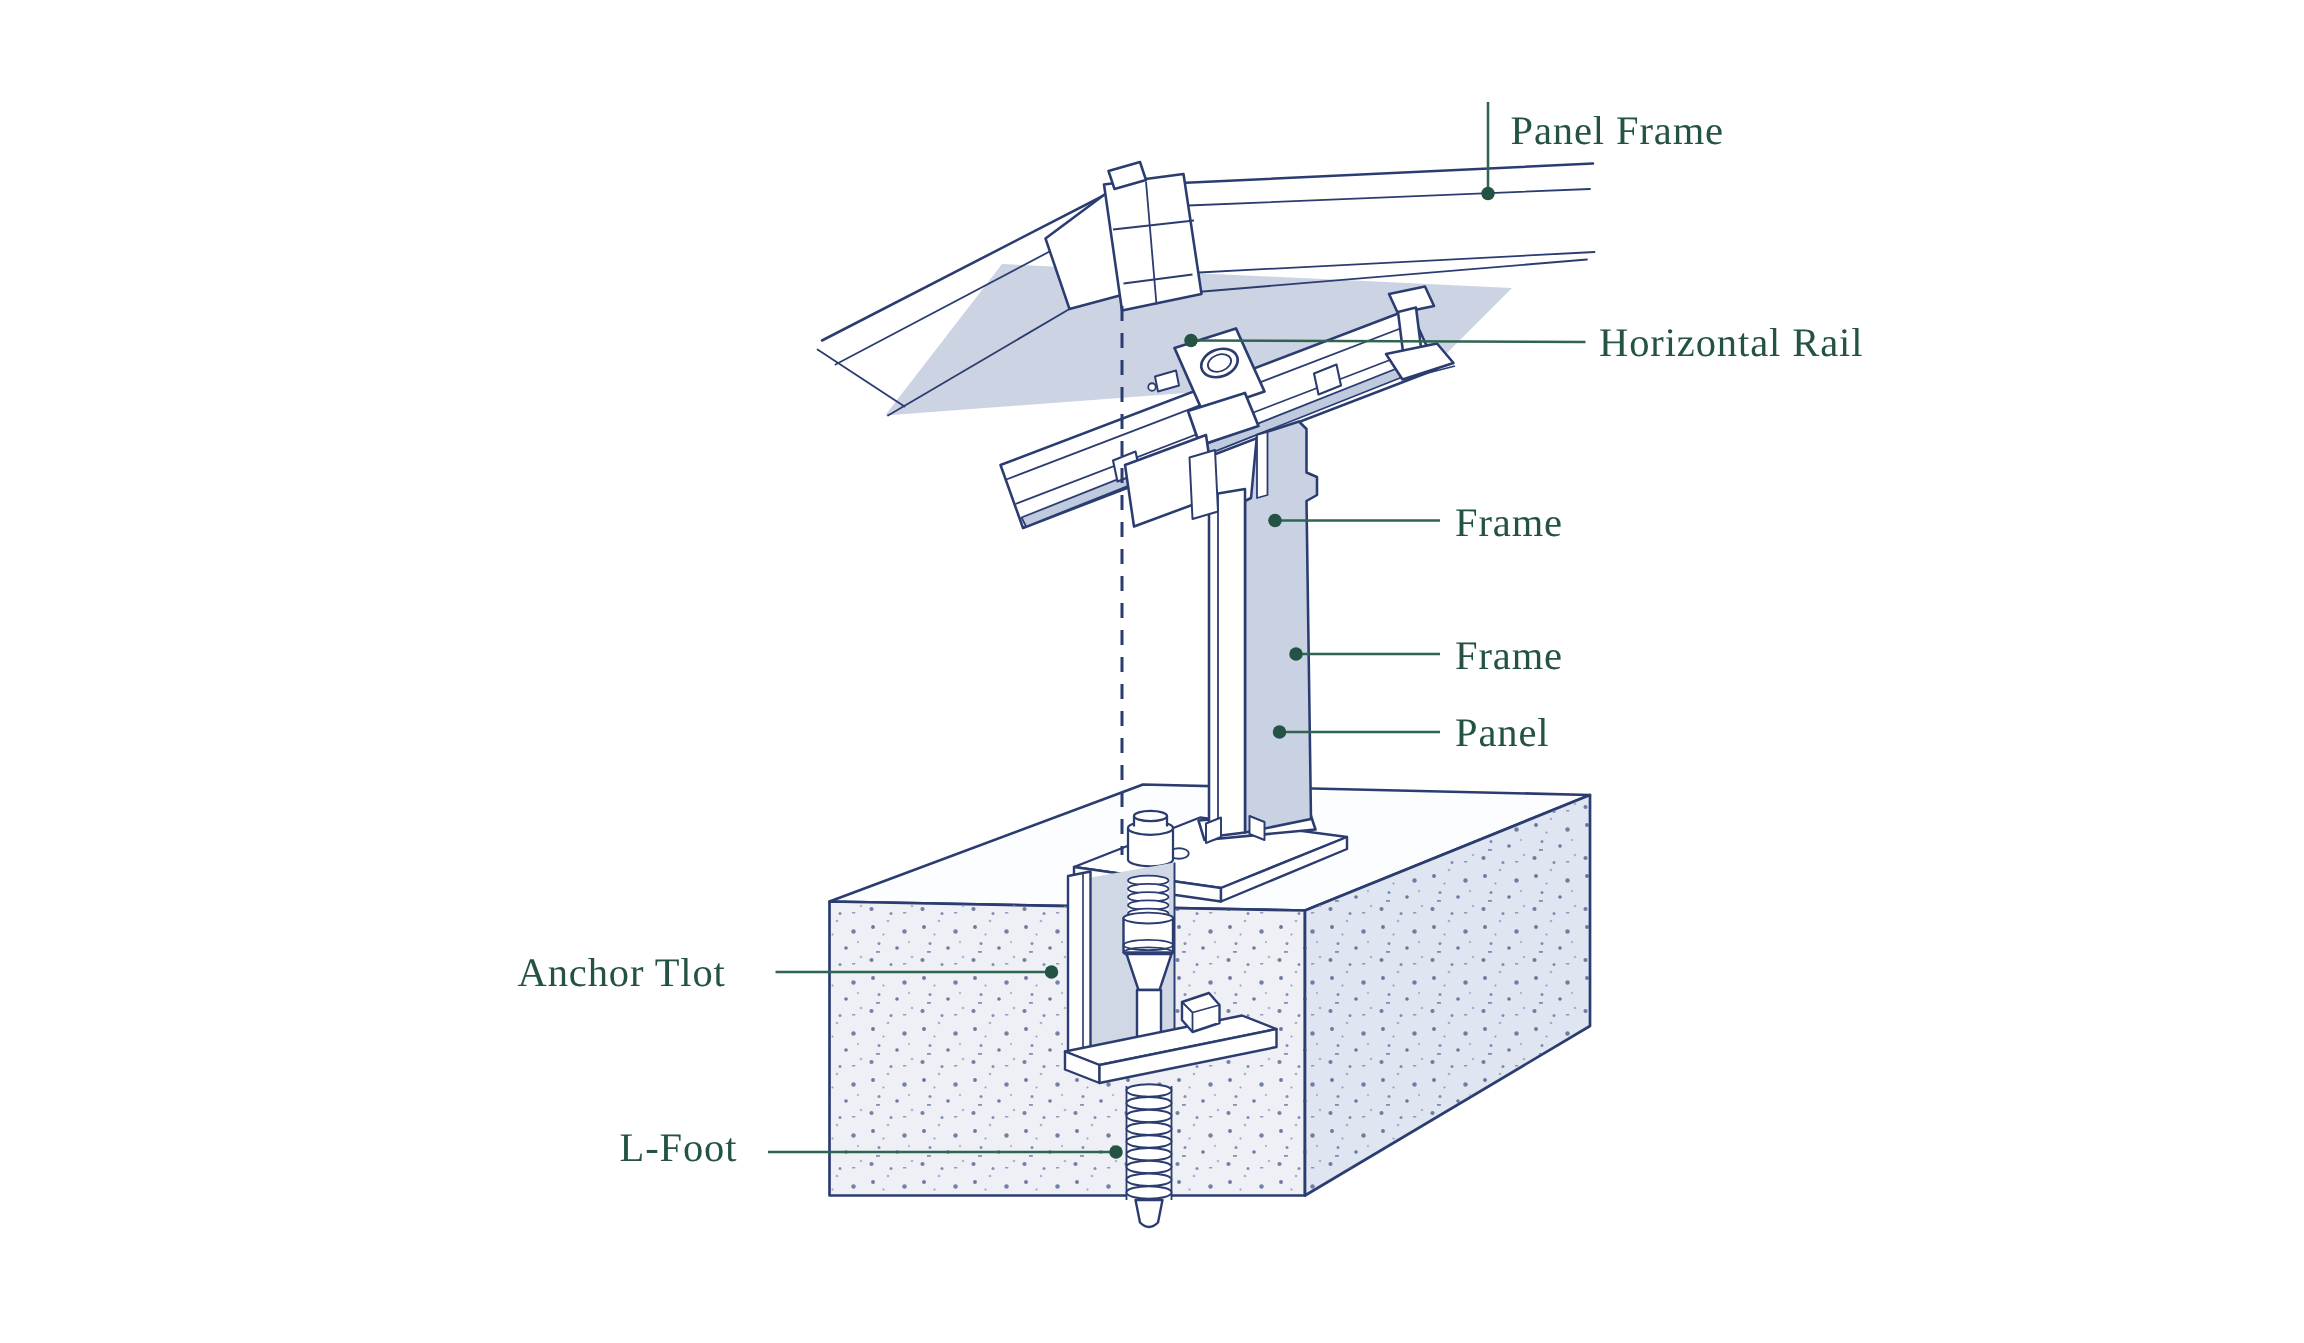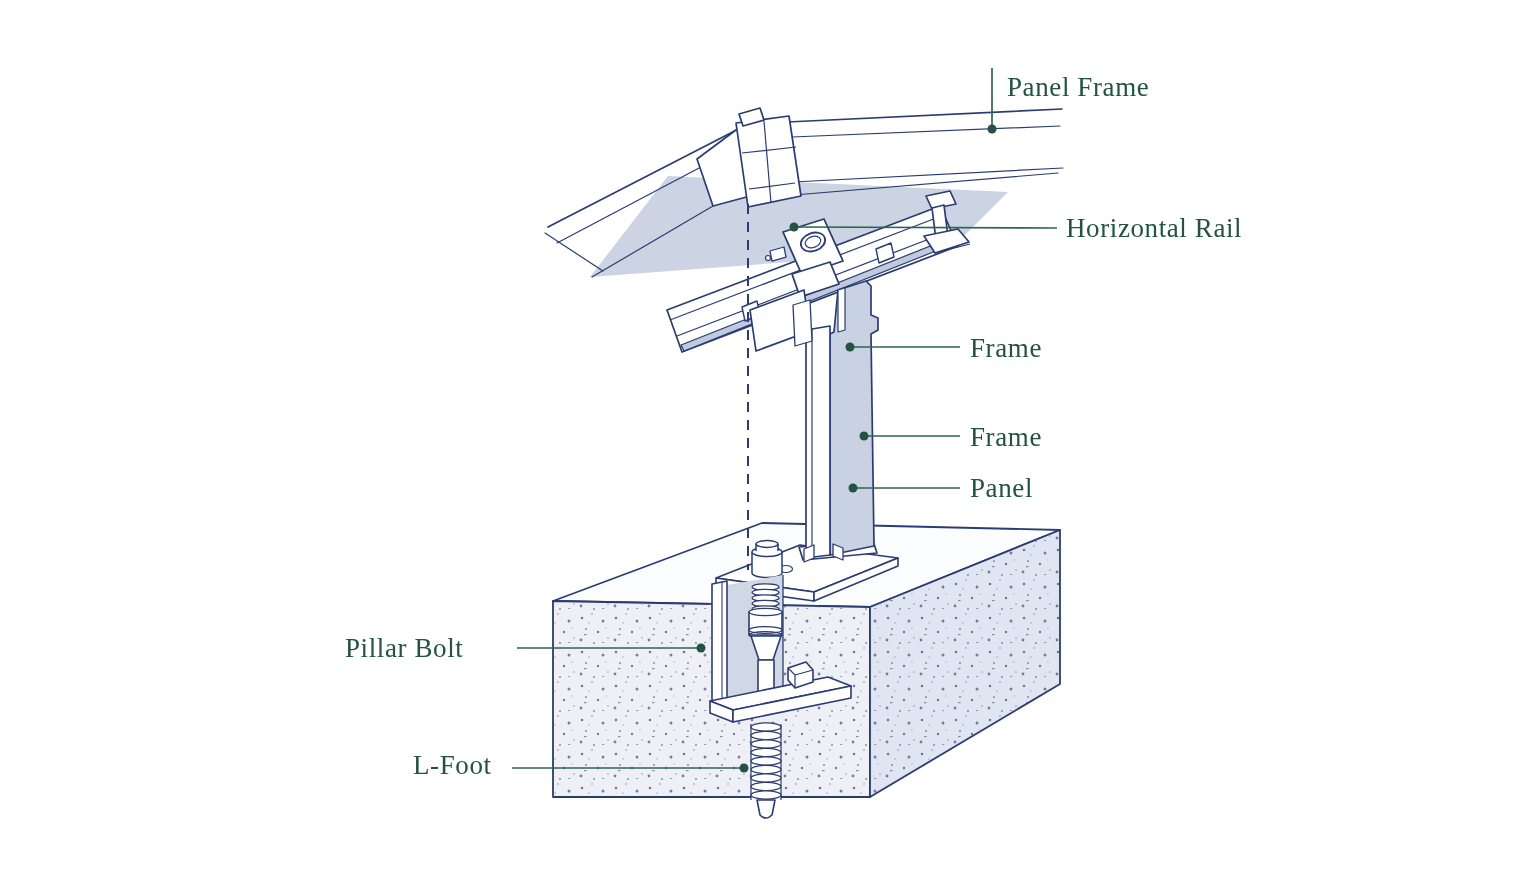--- a/index.html
+++ b/index.html
@@ -186,15 +186,15 @@
       <circle cx="744" cy="768" r="4.5"></circle>
     </g>
   </g>
 </svg>
 
   <div class="lbl" style="left:1007px;top:73px">Panel Frame</div>
   <div class="lbl" style="left:1066px;top:214px">Horizontal Rail</div>
   <div class="lbl" style="left:970px;top:334px">Frame</div>
   <div class="lbl" style="left:970px;top:423px">Frame</div>
   <div class="lbl" style="left:970px;top:474px">Panel</div>
-  <div class="lbl" style="left:345px;top:634px">Pillar Bolt</div>
+  <div class="lbl" style="left:345px;top:634px">Anchor Tlot</div>
   <div class="lbl" style="left:413px;top:751px">L-Foot</div>
 </div>
 
 </body></html>

